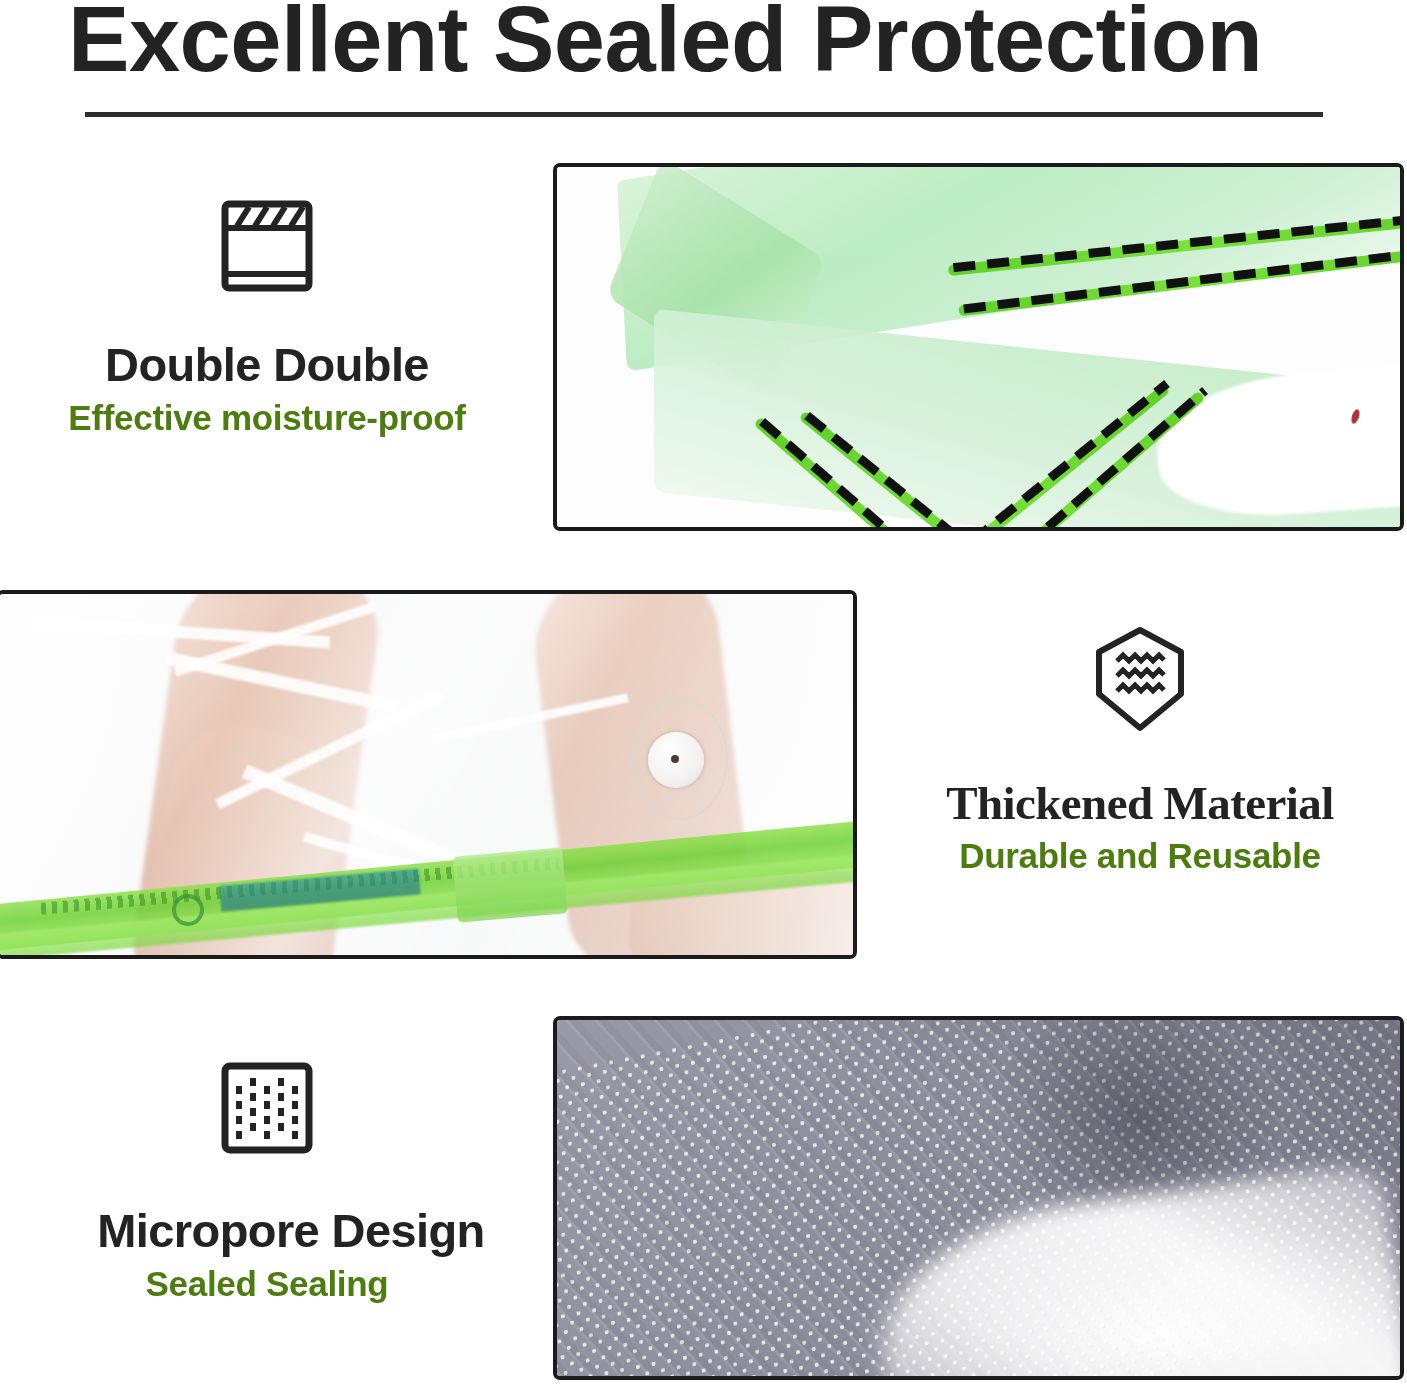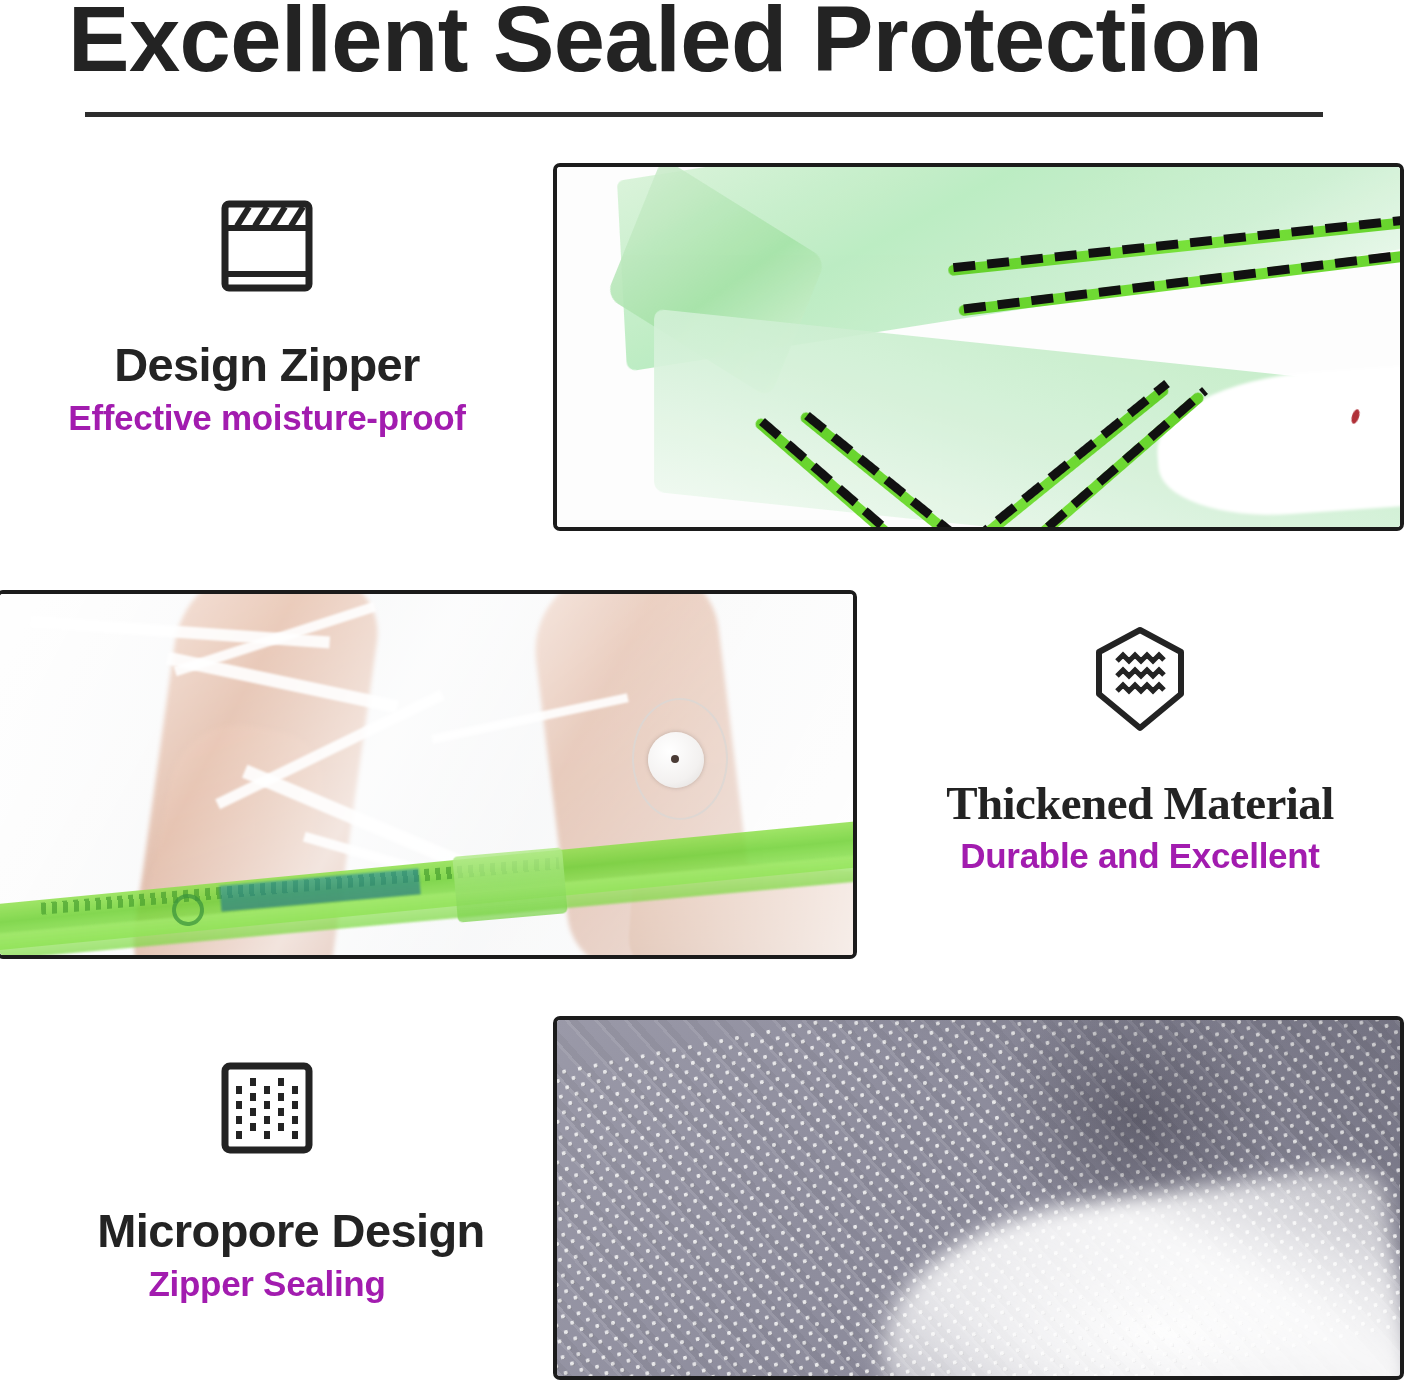--- a/index.html
+++ b/index.html
@@ -59,21 +59,21 @@
     font-size: 47px;
     font-weight: 700;
     color: #232323;
     letter-spacing: -0.6px;
     line-height: 1.08;
     white-space: nowrap;
   }
   .feature-sub {
     font-size: 35px;
     font-weight: 700;
-    color: #a21caf;
+    color: #4d7c0f;
     letter-spacing: -0.3px;
     line-height: 1.1;
     margin-top: 8px;
     white-space: nowrap;
   }
 
   
   #feature-zipper  { left: 0px;   top: 196px; width: 534px; }
   #feature-zipper .feature-title { margin-top: 44px; }
   
@@ -380,35 +380,35 @@
     <rect x="8" y="8" width="84" height="84" rx="4" ry="4" fill="none" stroke="#232323" stroke-width="7"></rect>
     <line x1="8" y1="32" x2="92" y2="32" stroke="#232323" stroke-width="6"></line>
     <line x1="8" y1="78" x2="92" y2="78" stroke="#232323" stroke-width="6"></line>
     <g stroke="#232323" stroke-width="6">
       <line x1="20" y1="30" x2="32" y2="11"></line>
       <line x1="38" y1="30" x2="50" y2="11"></line>
       <line x1="56" y1="30" x2="68" y2="11"></line>
       <line x1="74" y1="30" x2="86" y2="11"></line>
     </g>
   </svg>
-  <div class="feature-title">Design Zipper</div>
+  <div class="feature-title">Double Double</div>
   <div class="feature-sub">Effective moisture-proof</div>
 </div>
 
 <div class="feature" id="feature-thickened">
   <svg class="feature-icon" width="100" height="110" viewBox="0 0 100 110">
     <path d="M50 6 L91 28 L91 70 L50 104 L9 70 L9 28 Z" fill="none" stroke="#232323" stroke-width="6" stroke-linejoin="round"></path>
     <g fill="none" stroke="#232323" stroke-width="5" stroke-linejoin="miter" stroke-linecap="butt">
       <path d="M27 37 L33 31 L39 37 L45 31 L51 37 L57 31 L63 37 L69 31 L74 36"></path>
       <path d="M27 52 L33 46 L39 52 L45 46 L51 52 L57 46 L63 52 L69 46 L74 51"></path>
       <path d="M27 67 L33 61 L39 67 L45 61 L51 67 L57 61 L63 67 L69 61 L74 66"></path>
     </g>
   </svg>
   <div class="feature-title">Thickened Material</div>
-  <div class="feature-sub">Durable and Excellent</div>
+  <div class="feature-sub">Durable and Reusable</div>
 </div>
 
 <div class="feature" id="feature-micropore">
   <svg class="feature-icon" width="100" height="100" viewBox="0 0 100 100">
     <rect x="8" y="8" width="84" height="84" rx="5" ry="5" fill="none" stroke="#232323" stroke-width="7"></rect>
     <g stroke="#232323" stroke-width="6" stroke-linecap="butt">
       <line x1="22" y1="28" x2="22" y2="36"></line>
       <line x1="22" y1="43" x2="22" y2="51"></line>
       <line x1="22" y1="58" x2="22" y2="66"></line>
       <line x1="22" y1="73" x2="22" y2="81"></line>
@@ -428,21 +428,21 @@
       <line x1="64" y1="50" x2="64" y2="58"></line>
       <line x1="64" y1="65" x2="64" y2="73"></line>
 
       <line x1="78" y1="28" x2="78" y2="36"></line>
       <line x1="78" y1="43" x2="78" y2="51"></line>
       <line x1="78" y1="58" x2="78" y2="66"></line>
       <line x1="78" y1="73" x2="78" y2="81"></line>
     </g>
   </svg>
   <div class="feature-title">Micropore Design</div>
-  <div class="feature-sub">Zipper Sealing</div>
+  <div class="feature-sub">Sealed Sealing</div>
 </div>
 
 <div class="photo-panel" id="panel-zipper">
   <div class="panel-inner">
     <div class="z-bag-body"></div>
     <div class="z-bag-fold"></div>
     <div class="z-bag-lower"></div>
     <div class="z-white-gap"></div>
     <div class="z-rib r3"></div>
     <div class="z-rib r4"></div>

